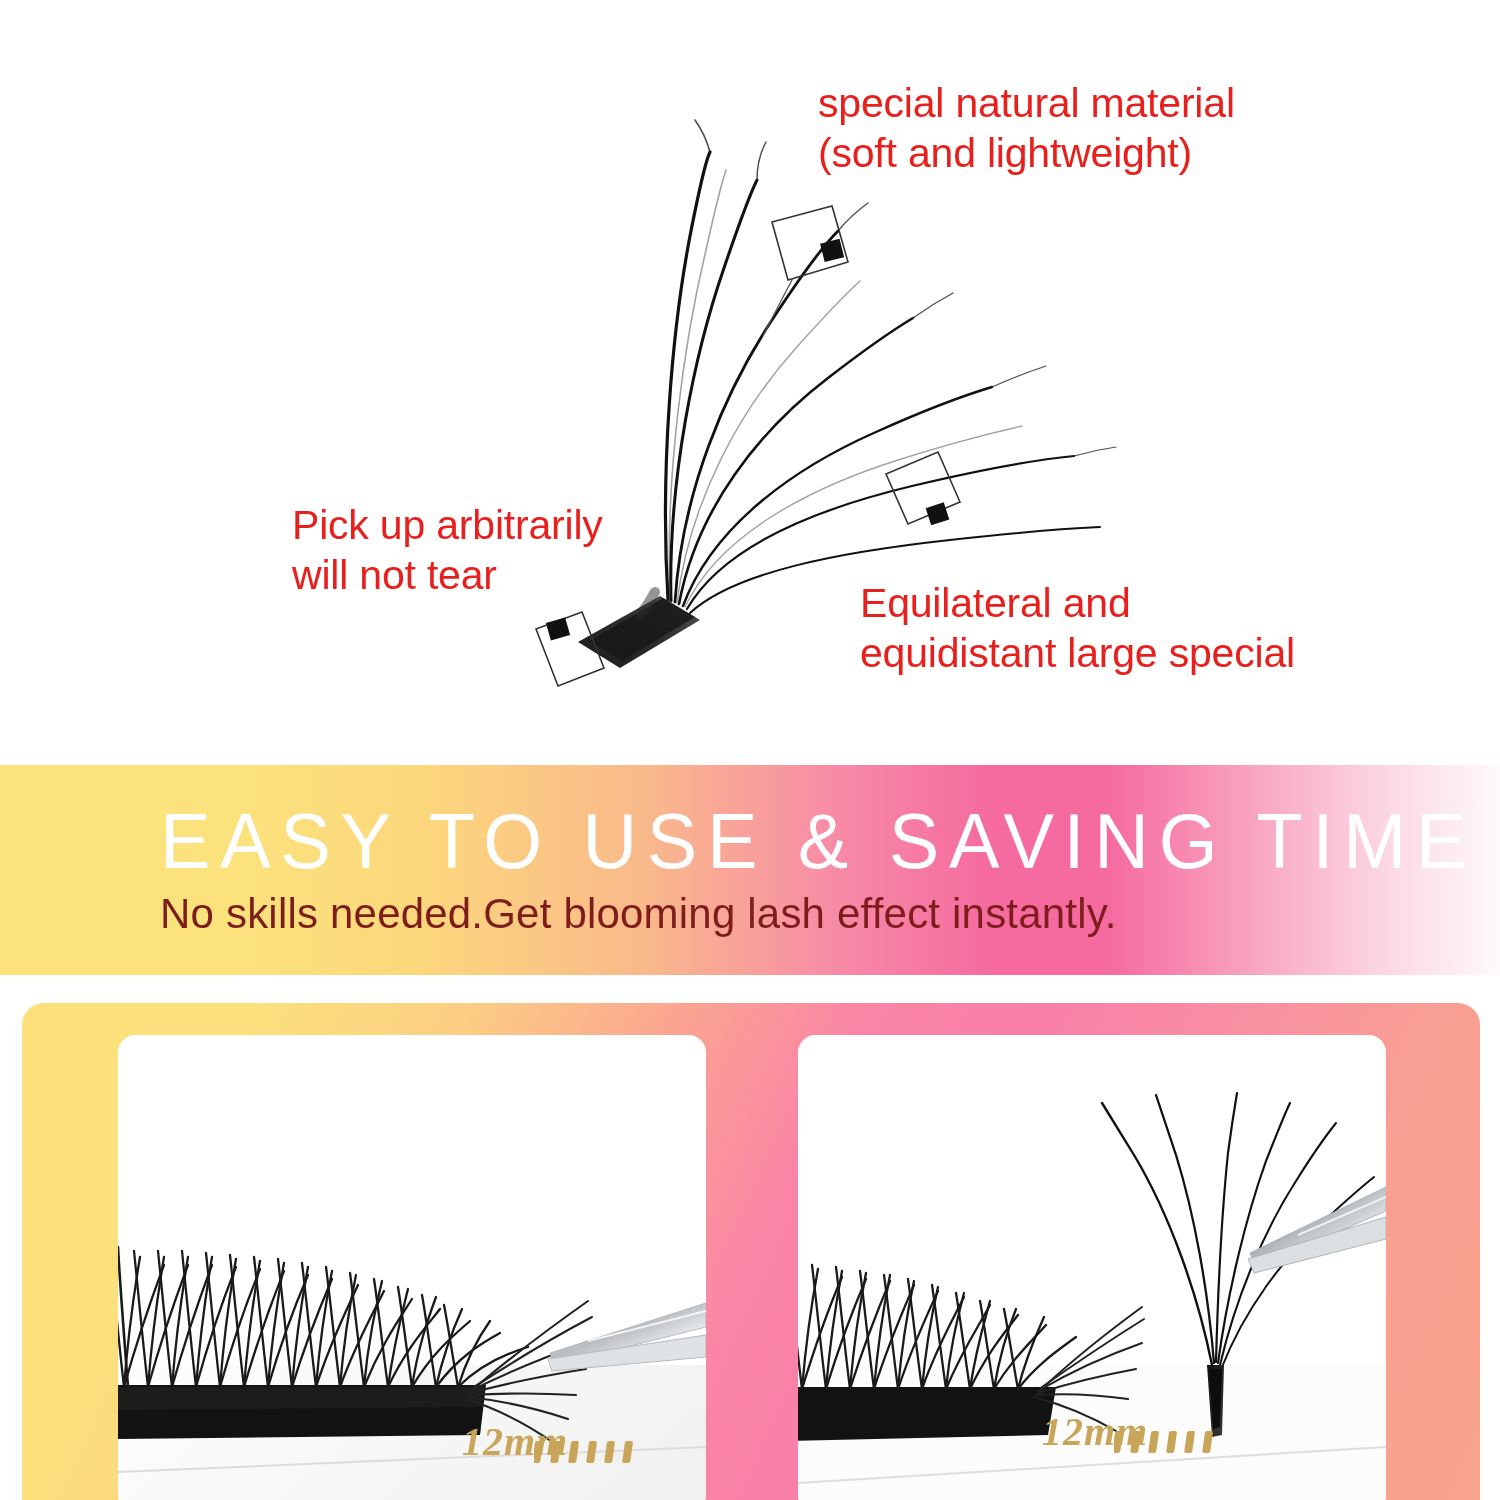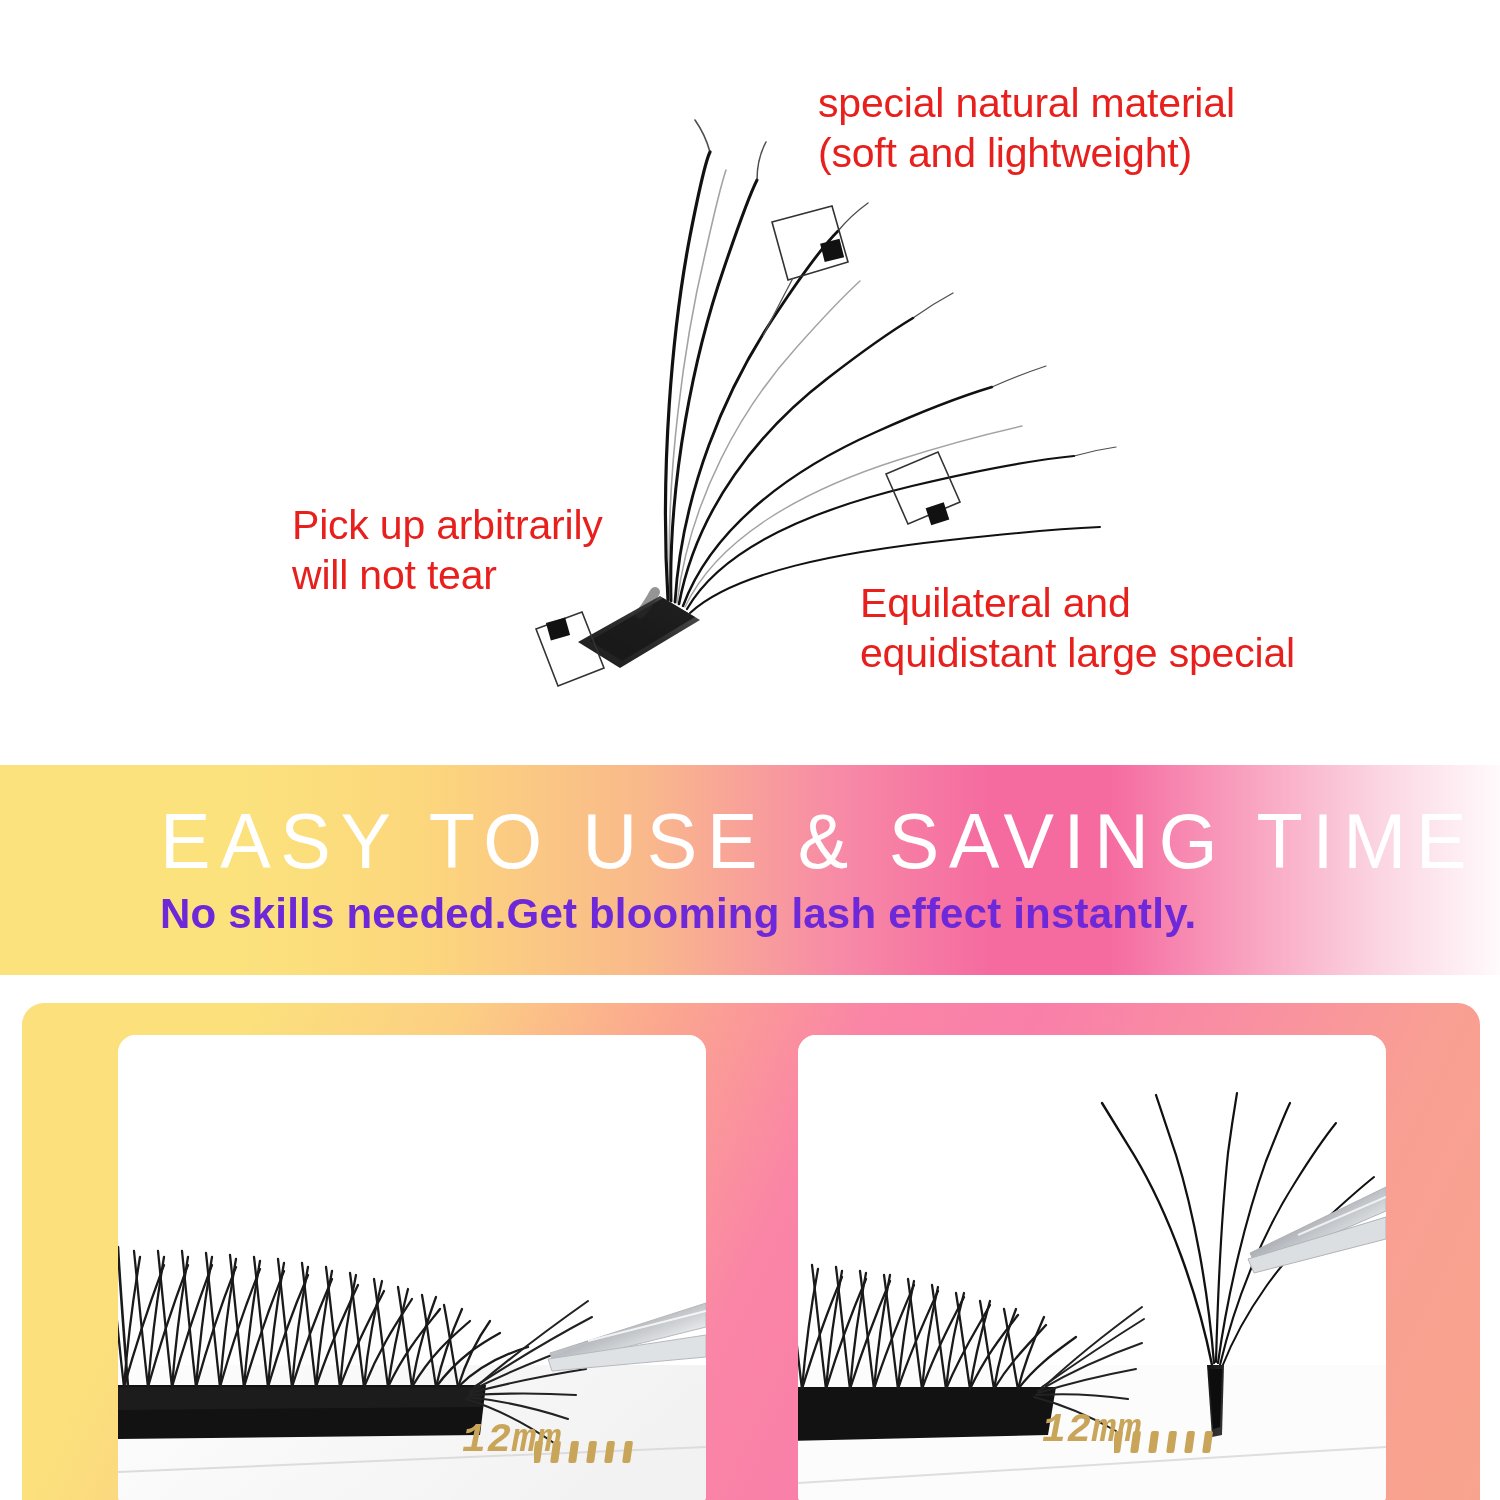--- a/index.html
+++ b/index.html
@@ -54,23 +54,23 @@
     font-size: 78px;
     font-weight: 300;
     letter-spacing: 10px;
     line-height: 1;
     white-space: nowrap;
     transform: scaleX(0.97);
     transform-origin: left center;
   }
   .banner-sub {
     position: absolute; left: 160px; top: 893px;
-    color: #6d28d9;
+    color: #7f1d1d;
     font-size: 42px;
-    font-weight: 700;
+    font-weight: 400;
     letter-spacing: 0.2px;
     line-height: 1;
     white-space: nowrap;
   }
 
   
   .photo-frame {
     position: absolute; left: 22px; top: 1003px;
     width: 1458px; height: 520px;
     border-radius: 22px;
@@ -94,21 +94,21 @@
     border-radius: 18px;
     overflow: hidden;
   }
   .photo-card.left  { left: 96px; }
   .photo-card.right { left: 776px; }
   .photo-svg { display:block; width: 588px; height: 477px; }
 
   .mm-label {
     position: absolute;
     color: #c9a55a;
-    font-family: Liberation Mono, monospace;
+    font-family: Liberation Serif, serif;
     font-weight: bold;
     font-style: italic;
     letter-spacing: 1px;
     pointer-events: none;
   }
 </style>
 </head>
 <body>
 
 <div class="page">

